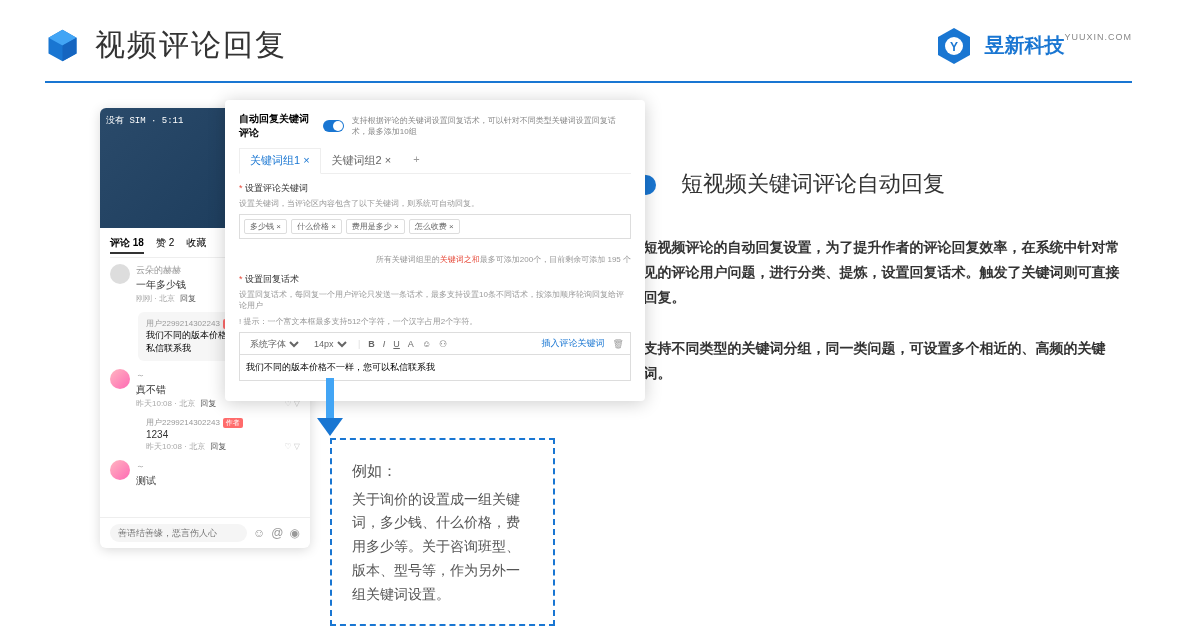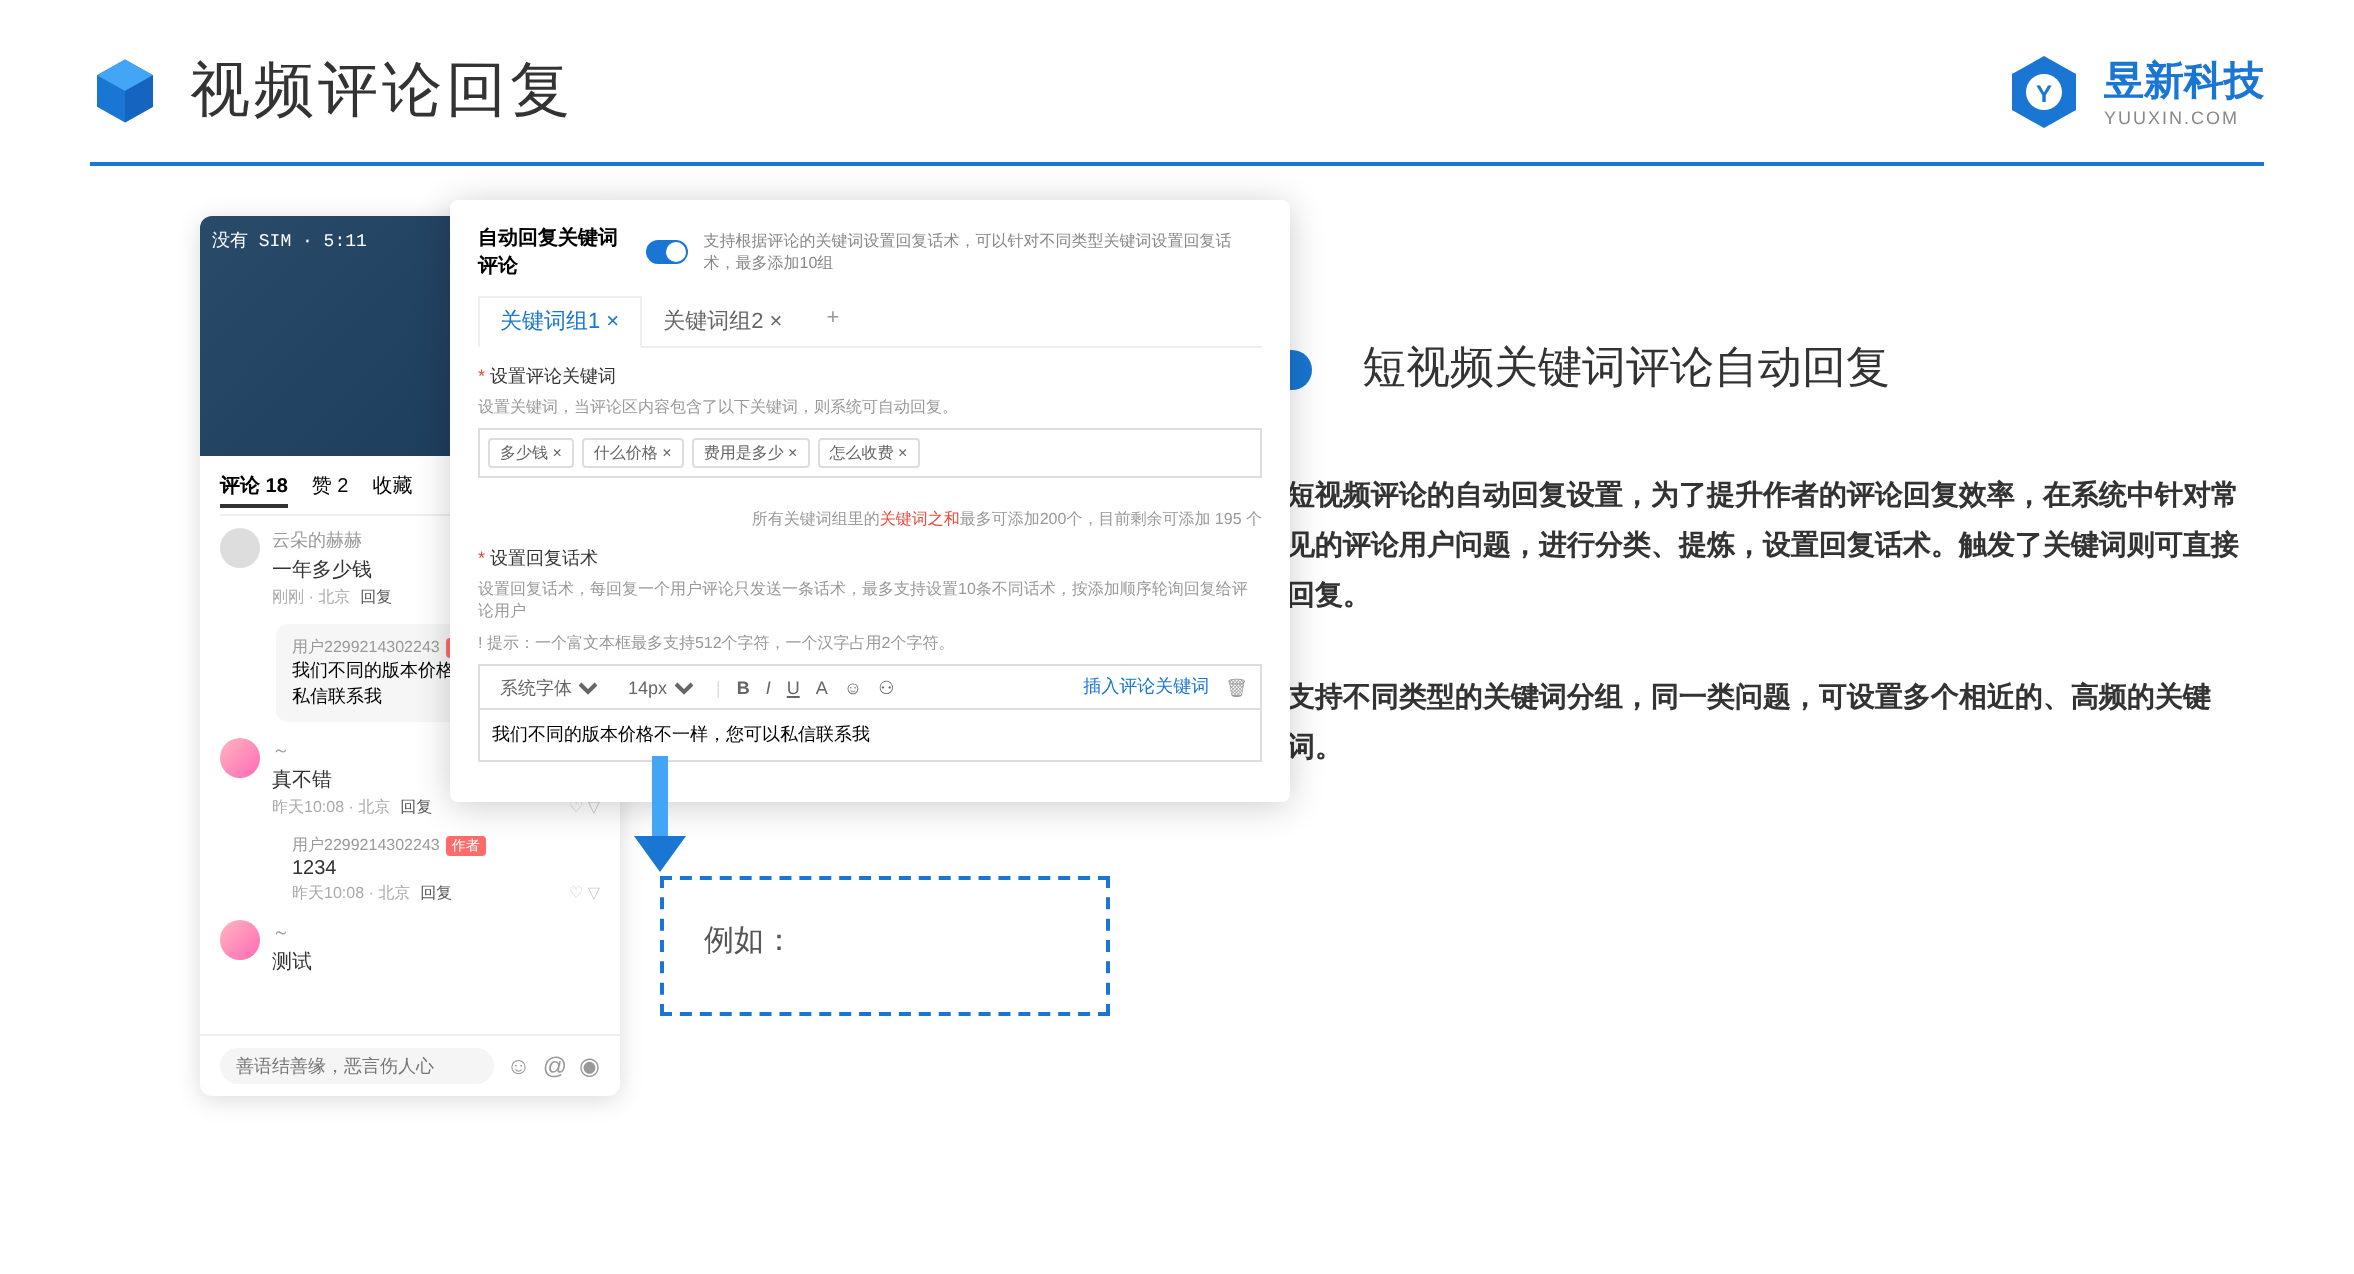--- a/index.html
+++ b/index.html
@@ -3,21 +3,21 @@
 <meta charset="utf-8">
 <style>
 * { margin: 0; padding: 0; box-sizing: border-box; }
 body { font-family: "Microsoft YaHei", sans-serif; width: 1177px; height: 637px; background: #fff; position: relative; overflow: hidden; }
 .header { display: flex; align-items: center; justify-content: space-between; padding: 25px 45px 10px; }
 .title-wrap { display: flex; align-items: center; gap: 15px; }
 .title-icon { width: 35px; height: 35px; }
 .page-title { font-size: 30px; font-weight: 500; color: #333; letter-spacing: 2px; }
 .logo-wrap { display: flex; align-items: center; gap: 10px; }
 .logo-icon { width: 40px; height: 40px; }
-.logo-text { display: flex; flex-direction: column; }
+.logo-text { display: flex; flex-direction: row; }
 .logo-name { font-size: 20px; font-weight: 600; color: #1976d2; }
 .logo-url { font-size: 9px; color: #888; letter-spacing: 1px; }
 .divider { height: 2px; background: #1976d2; margin: 5px 45px 0; }
 .content { display: flex; padding: 25px 45px 0; gap: 40px; }
 .left-col { width: 540px; position: relative; }
 .right-col { flex: 1; padding-top: 60px; }
 .mockup-wrap { position: relative; width: 540px; height: 470px; }
 .phone-mock { position: absolute; left: 55px; top: 0; width: 210px; height: 440px; background: #fff; border-radius: 6px; box-shadow: 0 2px 12px rgba(0,0,0,.15); overflow: hidden; }
 .phone-top { height: 120px; background: linear-gradient(135deg,#2a4a6a,#1a3a5a); color: #fff; font-size: 9px; padding: 6px; position: relative; font-family: Liberation Mono, monospace; }
 .phone-status { font-size: 9px; }
@@ -214,20 +214,21 @@
         </div>
       </div>
 
       <svg class="arrow-down" viewBox="0 0 30 60">
           <rect x="11" y="0" width="8" height="40" fill="#42a5f5"></rect>
           <polygon points="2,40 28,40 15,58" fill="#1976d2"></polygon>
         </svg>
 
       <div class="example-box">
         <div class="ex-heading">例如：</div>
+        <div>关于询价的设置成一组关键词，多少钱、什么价格，费用多少等。关于咨询班型、版本、型号等，作为另外一组关键词设置。</div>
       </div>
 
     </div>
   </div>
 
   <div class="right-col">
     <div class="section-head">
       <svg class="bubble-icon" viewBox="0 0 32 32">
           <circle cx="12" cy="14" r="11" fill="#ffb300"></circle>
           <circle cx="21" cy="17" r="10" fill="#1976d2"></circle>

